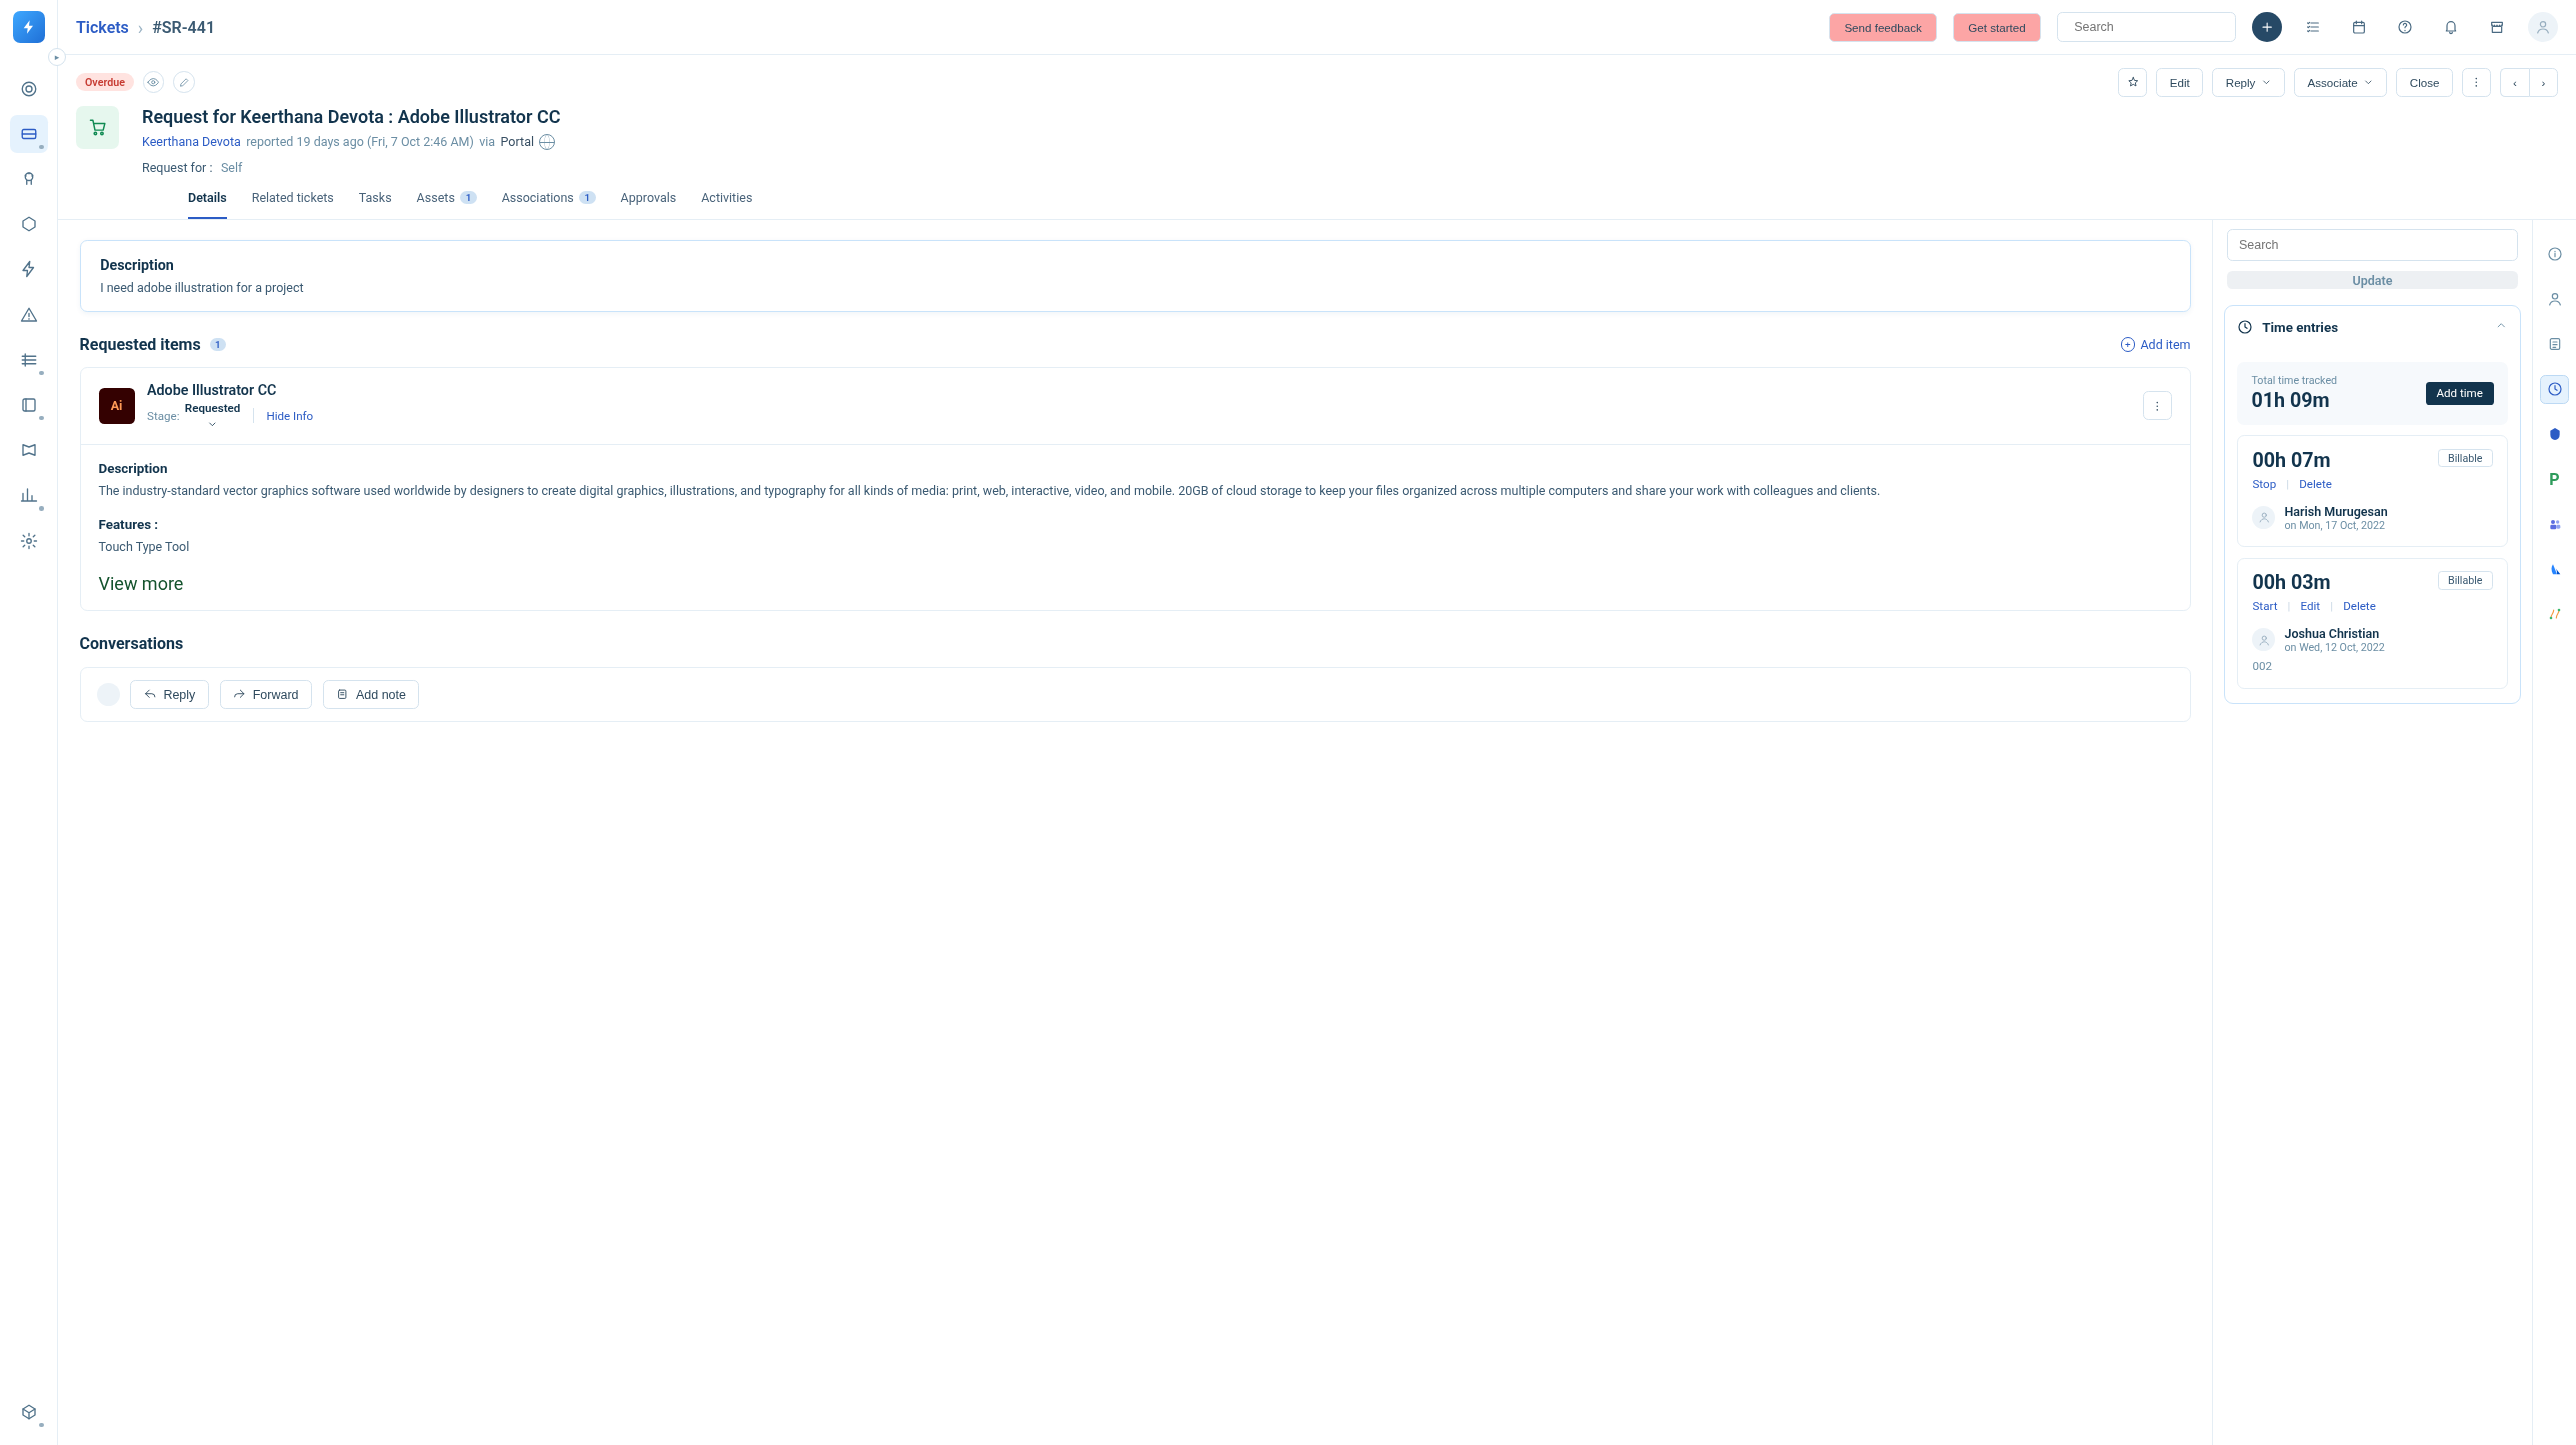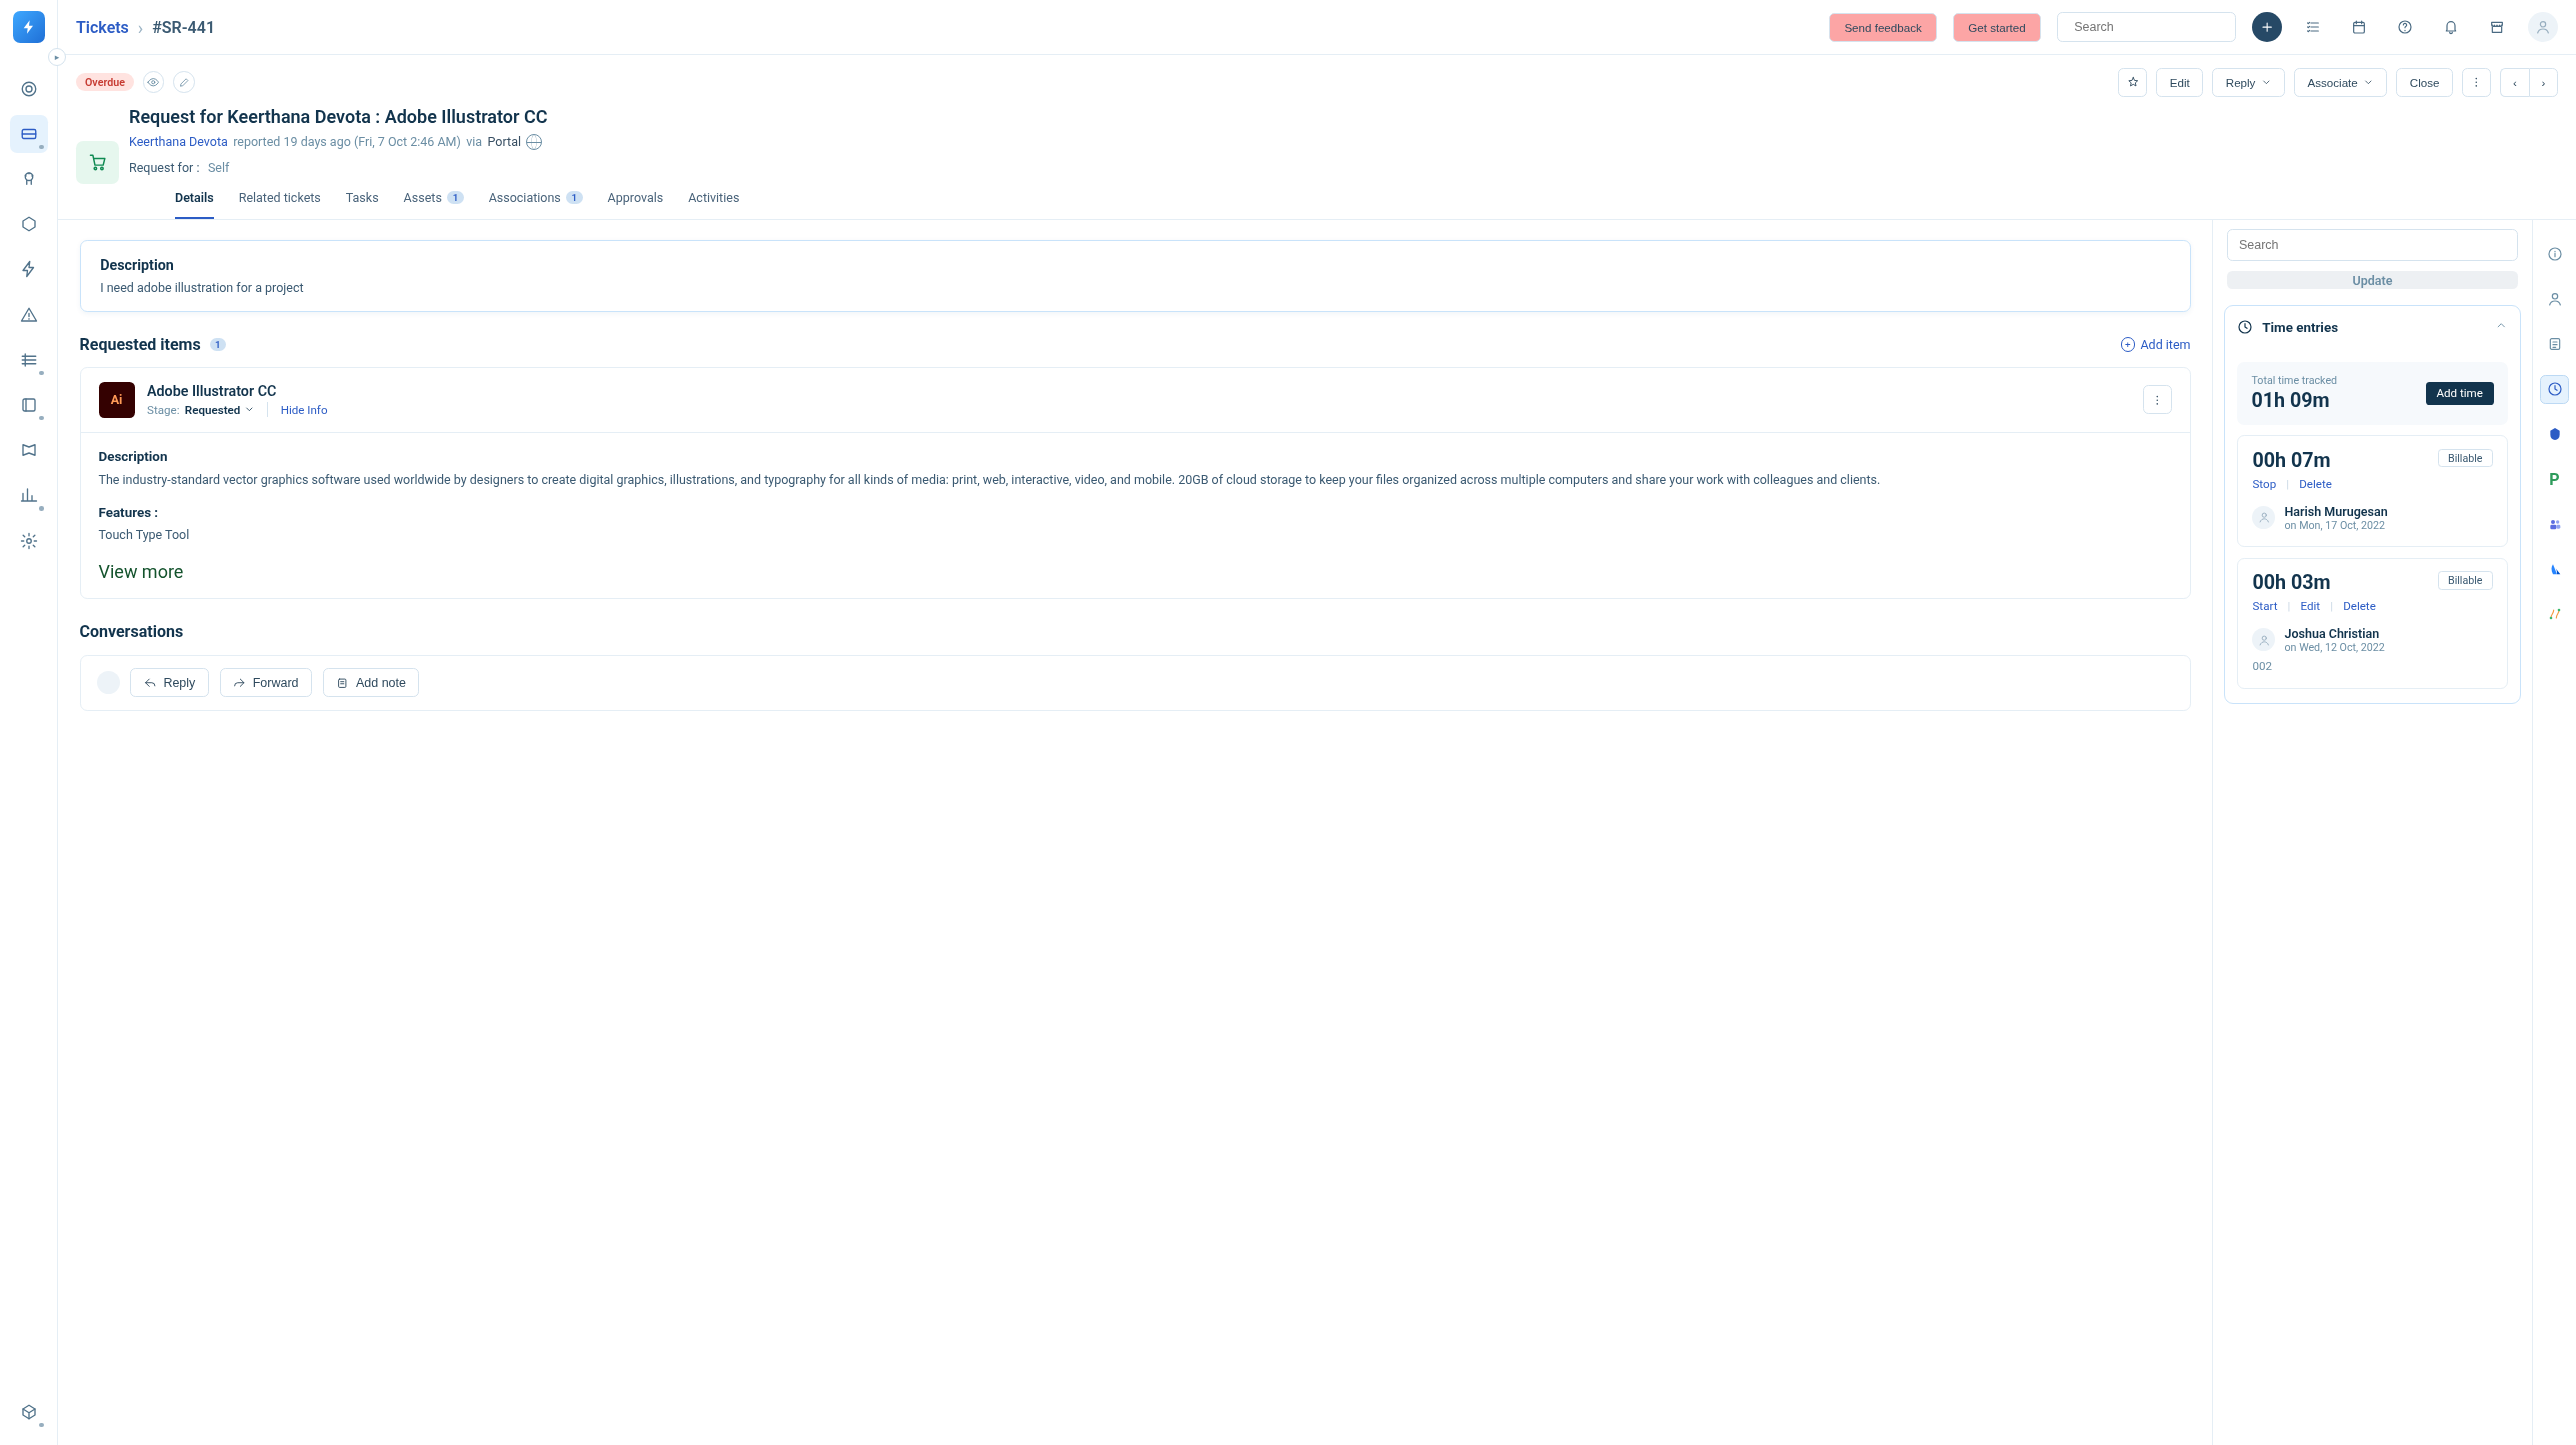--- a/index.html
+++ b/index.html
@@ -104,21 +104,21 @@
   height: 29px; min-width: 29px; padding: 0 12.5px;
   border: 0.9px solid #d5e3ee; border-radius: 5.4px;
   background: #fff; font-size: 11.6px; color: #2f4a5e; cursor: pointer;
   display: inline-flex; align-items: center; justify-content: center; gap: 5.4px;
 }
 .sq-btn.icon-only { padding: 0; width: 29px; }
 .nav-pair { display: flex; }
 .nav-pair .sq-btn:first-child { border-radius: 5.4px 0 0 5.4px; border-right: none; }
 .nav-pair .sq-btn:last-child { border-radius: 0 5.4px 5.4px 0; }
 
-.th-body { display: flex; gap: 10px; align-items: center; }
+.th-body { display: flex; gap: 23px; }
 .cart-icon {
   width: 43px; height: 43px; border-radius: 7.2px;
   background: #e6f7ee; display: flex; align-items: center; justify-content: center;
   color: #0f8a52;
 }
 .th-title { font-size: 18px; font-weight: 600; margin-bottom: 7.2px; }
 .th-meta { font-size: 12.5px; color: #6b8ea4; display: flex; align-items: center; gap: 5.4px; margin-bottom: 10.7px; }
 .th-meta .requester { color: #2c5cc5; cursor: pointer; }
 .th-meta .via { color: #384f63; }
 .globe { width: 16px; height: 16px; border:1.3px solid #6b8ea4; border-radius:50%; position:relative; }
@@ -185,21 +185,21 @@
   border: 0.9px solid #e5eef5; border-radius: 7.2px; margin-bottom: 23px;
 }
 .ic-head { display: flex; align-items: center; padding: 14.3px 18px; gap: 12.5px; }
 .ic-logo {
   width: 36px; height: 36px; border-radius: 5.4px;
   background: #340101; display: flex; align-items: center; justify-content: center;
   color: #ff9a57; font-weight: 700; font-size: 12.5px;
 }
 .ic-title { font-size: 14.3px; font-weight: 600; }
 .ic-stage { font-size: 11.6px; color: #6b8ea4; margin-top: 3.6px; display: flex; align-items: center; gap: 5.4px; }
-.ic-stage .sel { color: #12344d; font-weight: 600; display: inline-flex; align-items: center; gap: 3.6px; cursor: pointer; }
+.ic-stage .sel { color: #12344d; font-weight: 600; display: inline-flex; align-items: center; gap: 3.6px; cursor: pointer; flex-direction: column; }
 .ic-stage .divider { width: 0.9px; height: 14.3px; background: #d5e3ee; margin: 0 7.2px; }
 .ic-stage .hide { color: #2c5cc5; cursor: pointer; }
 .ic-menu { margin-left: auto; }
 .ic-detail { border-top: 0.9px solid #e5eef5; padding: 16px 18px; }
 .ic-detail h4 { font-size: 13.4px; font-weight: 700; margin-bottom: 5.4px; }
 .ic-detail p { font-size: 12.5px; color: #3b5a72; line-height: 1.55; margin-bottom: 16px; }
 .view-more { color: #14532d; font-size: 18px; cursor: pointer; }
 
 .convo h3 { font-size: 16px; font-weight: 700; margin-bottom: 14.3px; }
 .convo-card { border: 0.9px solid #e5eef5; border-radius: 7.2px; padding: 12.5px 16px; display: flex; align-items: center; gap: 10.7px; }

